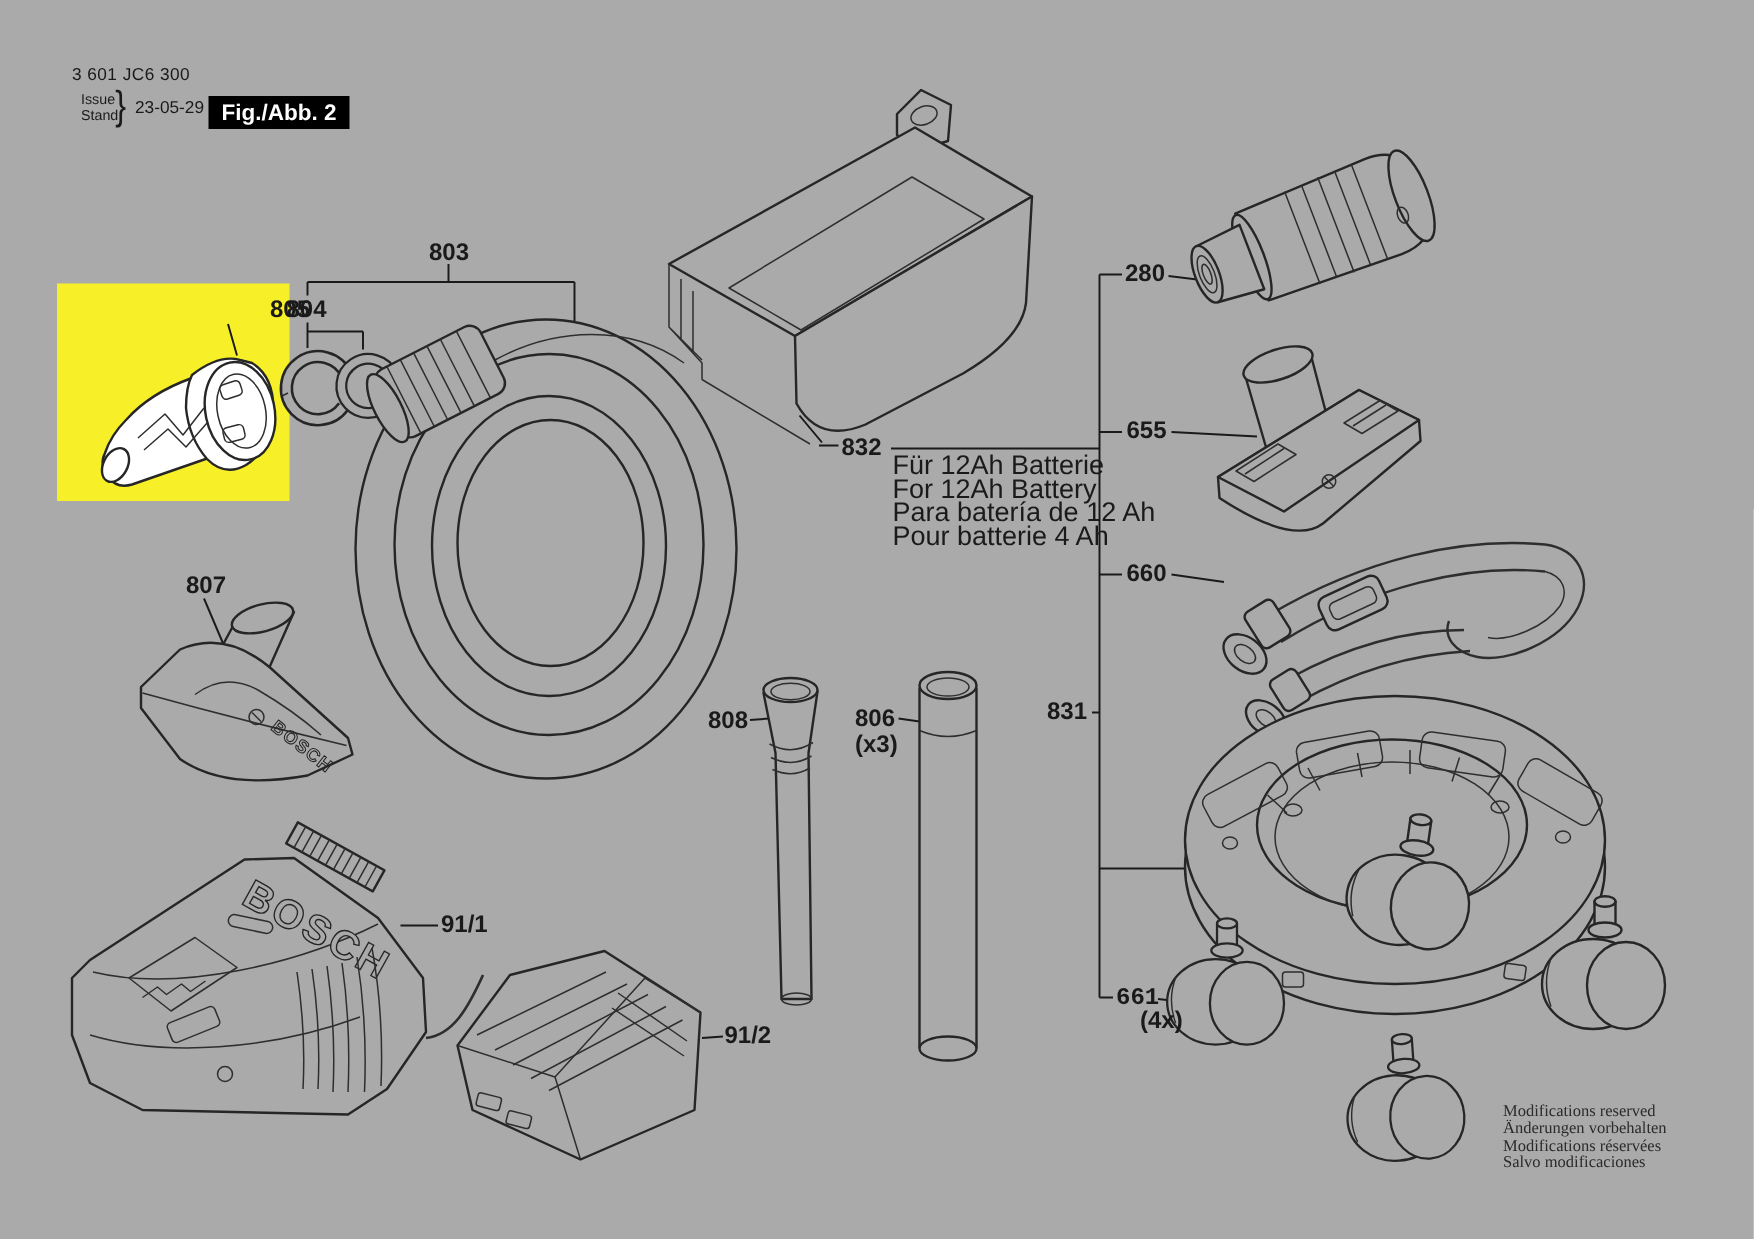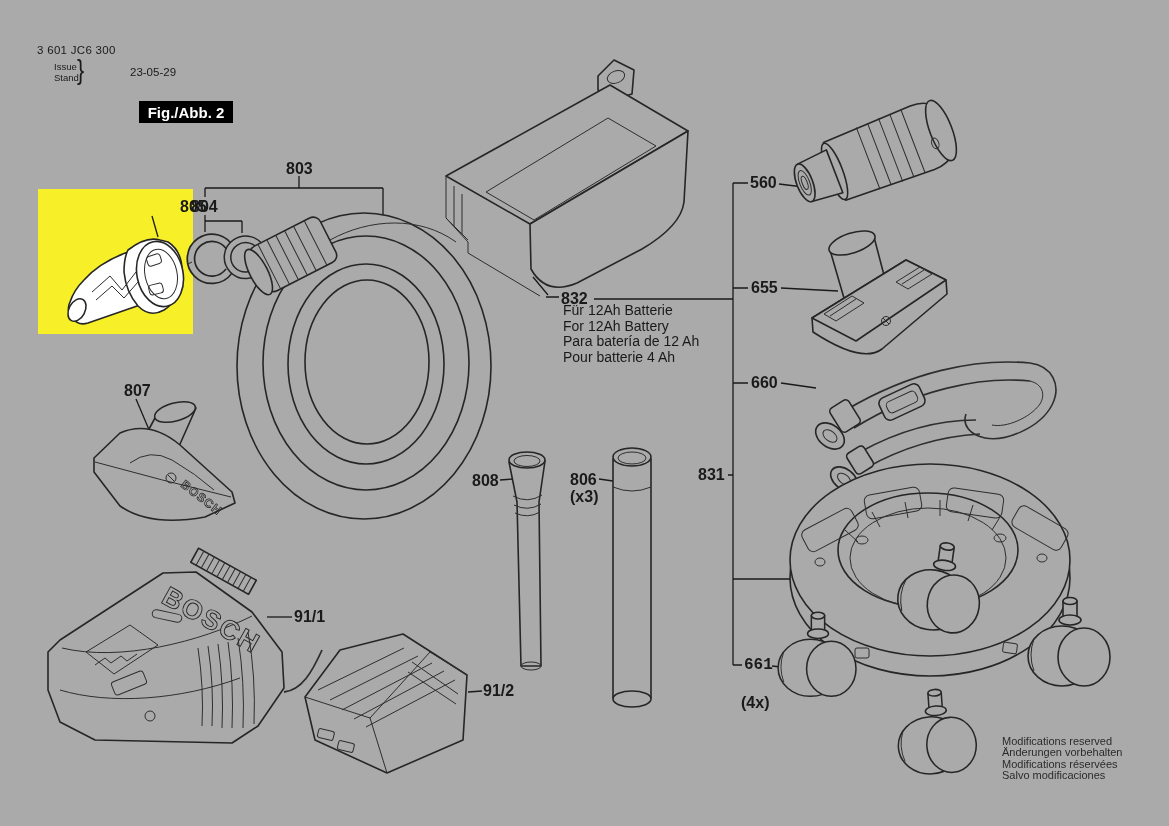--- a/index.html
+++ b/index.html
@@ -2,34 +2,34 @@
 <html><head>
 <meta charset="utf-8">
 <style>
   html,body{margin:0;padding:0;}
   .page{
     position:relative; width:1169px; height:826px;
     background:#aaaaaa; overflow:hidden;
     font-family:"Liberation Sans", sans-serif; color:#1a1a1a;
   }
   .abs{position:absolute; white-space:nowrap;}
-  .doc-number{left:37px; top:44px; font-size:11.5px; letter-spacing:.3px;text-align:center;}
+  .doc-number{left:48px; top:44px; font-size:11.5px; letter-spacing:.3px;text-align:center;}
   .issue{left:54px; top:62px; font-size:9.5px; line-height:10.5px;}
   .brace{left:76px; top:55px; font-size:27px; font-weight:400; transform:scaleX(.8);}
-  .date{left:90px; top:66px; font-size:11.5px;margin-left:40px;}
+  .date{left:90px; top:66px; font-size:11.5px;}
   .fig-badge{
     left:139px; top:64px; width:94px; height:22px; background:#000;
     color:#fff; font-size:15px; font-weight:bold;
-    display:flex; align-items:center; justify-content:center;margin-top:37px;
+    display:flex; align-items:center; justify-content:center;
   }
   .plabel{font-size:16px; font-weight:bold;}
-  .note{font-size:14px; line-height:15.5px;}
+  .note{font-size:18px; line-height:15.5px;margin-left:32px;}
   .note span{display:block;}
   .footer-note{left:1002px; top:736px; font-size:11px; line-height:11.4px; color:#2b2b2b;}
-  .footer-note span{display:block;}
+  .footer-note span{display:block;font-family:Liberation Serif, serif;}
   svg{position:absolute; left:0; top:0;}
   .ol{fill:#aaaaaa; stroke:#262626; stroke-width:1.6; stroke-linejoin:round;}
   .ow{fill:#ffffff; stroke:#262626; stroke-width:1.6; stroke-linejoin:round;}
   .dt{fill:none; stroke:#2e2e2e; stroke-width:1; stroke-linejoin:round;}
   .ld{stroke:#1a1a1a; stroke-width:1.3; fill:none;}
   .brand-outline{font-family:"Liberation Sans",sans-serif; font-weight:bold;
     fill:#aaaaaa; stroke:#262626; stroke-width:0.9; letter-spacing:2px;}
   .brand-tiny{font-family:"Liberation Sans",sans-serif; font-weight:bold;
     fill:none; stroke:#262626; stroke-width:0.7; letter-spacing:1px;}
 </style>
@@ -275,26 +275,26 @@
 
   <div class="abs plabel" style="left:286px; top:160px;">803</div>
   <div class="abs plabel" style="left:137px; top:198px;margin-left:43px;">805</div>
   <div class="abs plabel" style="left:191px; top:198px;">804</div>
   <div class="abs plabel" style="left:124px; top:382px;">807</div>
   <div class="abs plabel" style="left:472px; top:472px;text-align:right;">808</div>
   <div class="abs plabel" style="left:570px; top:471px;">806</div>
   <div class="abs plabel" style="left:570px; top:488px;">(x3)</div>
   <div class="abs plabel" style="left:294px; top:608px;">91/1</div>
   <div class="abs plabel" style="left:483px; top:682px;">91/2</div>
-  <div class="abs plabel" style="left:750px; top:174px;">560</div>
+  <div class="abs plabel" style="left:750px; top:174px;">280</div>
   <div class="abs plabel" style="left:751px; top:279px;">655</div>
   <div class="abs plabel" style="left:751px; top:374px;">660</div>
   <div class="abs plabel" style="left:698px; top:466px;">831</div>
   <div class="abs plabel" style="left:744px; top:656px;font-family:Liberation Mono, monospace;">661</div>
-  <div class="abs plabel" style="left:741px; top:672px;margin-top:22px;">(4x)</div>
+  <div class="abs plabel" style="left:760px; top:672px;">(4x)</div>
   <div class="abs plabel" style="left:561px; top:290px;">832</div>
 
   <div class="abs note" style="left:563px; top:303px;">
     <span>Für 12Ah Batterie</span>
     <span>For 12Ah Battery</span>
     <span>Para batería de 12 Ah</span>
     <span>Pour batterie 4 Ah</span>
   </div>
 
   <div class="abs footer-note">

